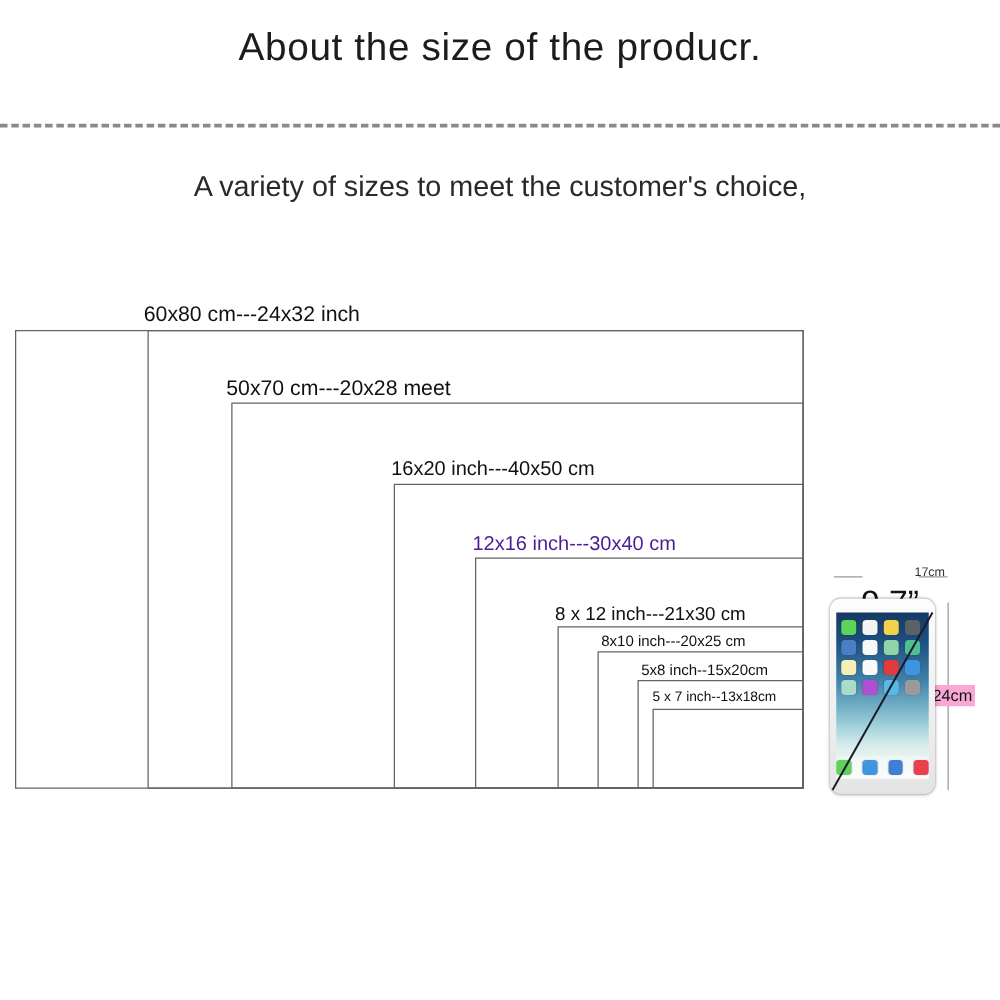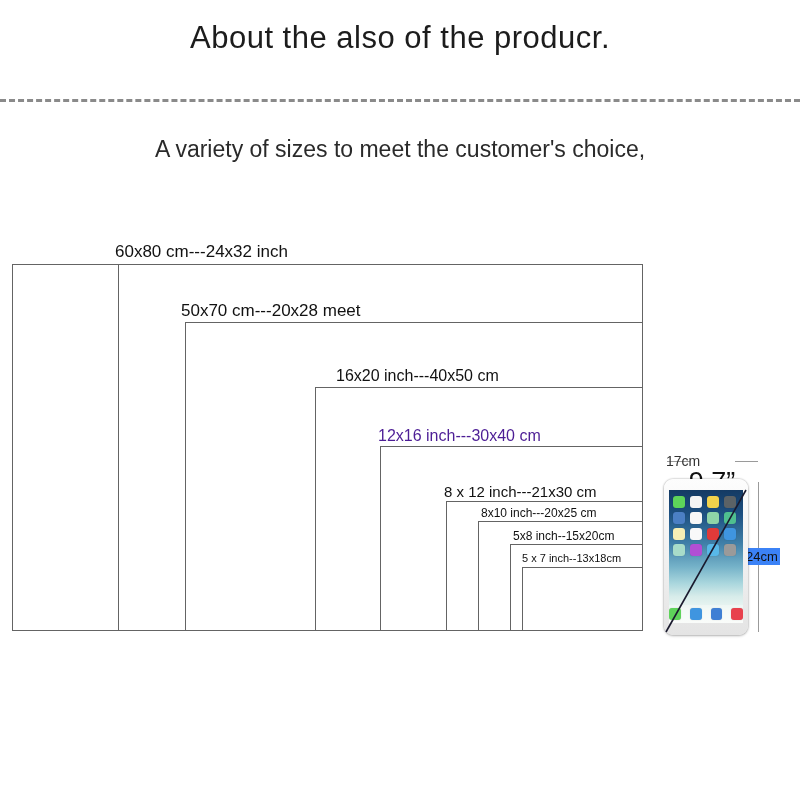--- a/index.html
+++ b/index.html
@@ -163,22 +163,22 @@
     font-size: 27px;
     font-weight: 400;
     color: #111111;
     line-height: 1;
   }
   .label-17cm {
     position: absolute;
     left: 14px;
     top: 3px;
     width: 90px;
-    text-align: left;
-    font-size: 14px;
+    text-align: right;
+    font-size: 10px;
     color: #333;
     font-weight: 400;
   }
   .hdim-left, .hdim-right {
     position: absolute;
     top: 11px;
     height: 0;
     border-top: 1px solid #9a9a9a;
   }
   .hdim-left  { left: 15px;  width: 23px; }
@@ -190,46 +190,46 @@
     width: 0;
     height: 150px;
     border-left: 1px solid #9a9a9a;
   }
   .label-24cm {
     position: absolute;
     left: 92px;
     top: 98px;
     font-size: 13px;
     color: #111111;
-    background: #3b82f6;
+    background: #f9a8d4;
     padding: 1px 2px;
     font-weight: 400;
   }
 </style>
 </head>
 <body>
 
 <div id="page">
 
-  <div class="title">About the also of the producr.</div>
+  <div class="title">About the size of the producr.</div>
 
   <div class="divider"></div>
 
   <div class="subtitle">
     <span>A variety of sizes to meet the customer's choice,</span>
   </div>
 
   <div class="chart" id="chart-layer">
       <div class="sizebox" style="left: 12px; top: 264px; width: 631px; height: 367px; border-color: rgb(100, 100, 100);"></div>
       <div class="sizebox" style="left: 118px; top: 264px; width: 525px; height: 367px; border-color: rgb(100, 100, 100);"></div>
       <div class="sizelabel" style="left: 115px; top: 243px; font-size: 17px; color: rgb(17, 17, 17);">60x80 cm---24x32 inch</div>
       <div class="sizebox" style="left: 185px; top: 322px; width: 458px; height: 309px; border-color: rgb(100, 100, 100);"></div>
       <div class="sizelabel" style="left: 181px; top: 302px; font-size: 17px; color: rgb(17, 17, 17);">50x70 cm---20x28 meet</div>
       <div class="sizebox" style="left: 315px; top: 387px; width: 328px; height: 244px; border-color: rgb(100, 100, 100);"></div>
-      <div class="sizelabel" style="left: 313px; top: 368px; font-size: 16px; color: rgb(17, 17, 17); margin-left: 23px;">16x20 inch---40x50 cm</div>
+      <div class="sizelabel" style="left: 313px; top: 368px; font-size: 16px; color: rgb(17, 17, 17);">16x20 inch---40x50 cm</div>
       <div class="sizebox" style="left: 380px; top: 446px; width: 263px; height: 185px; border-color: rgb(100, 100, 100);"></div>
       <div class="sizelabel" style="left: 378px; top: 428px; font-size: 16px; color: #4c1d95;">12x16 inch---30x40 cm</div>
       <div class="sizebox" style="left: 446px; top: 501px; width: 197px; height: 130px; border-color: rgb(100, 100, 100);"></div>
       <div class="sizelabel" style="left: 444px; top: 484px; font-size: 15px; color: rgb(17, 17, 17);">8 x 12 inch---21x30 cm</div>
       <div class="sizebox" style="left: 478px; top: 521px; width: 165px; height: 110px; border-color: rgb(100, 100, 100);"></div>
       <div class="sizelabel" style="left: 481px; top: 507px; font-size: 12px; color: rgb(17, 17, 17);">8x10 inch---20x25 cm</div>
       <div class="sizebox" style="left: 510px; top: 544px; width: 133px; height: 87px; border-color: rgb(100, 100, 100);"></div>
       <div class="sizelabel" style="left: 513px; top: 530px; font-size: 12px; color: rgb(17, 17, 17);">5x8 inch--15x20cm</div>
       <div class="sizebox" style="left: 522px; top: 567px; width: 121px; height: 64px; border-color: rgb(100, 100, 100);"></div>
       <div class="sizelabel" style="left: 522px; top: 553px; font-size: 11px; color: rgb(17, 17, 17);">5 x 7 inch--13x18cm</div>

